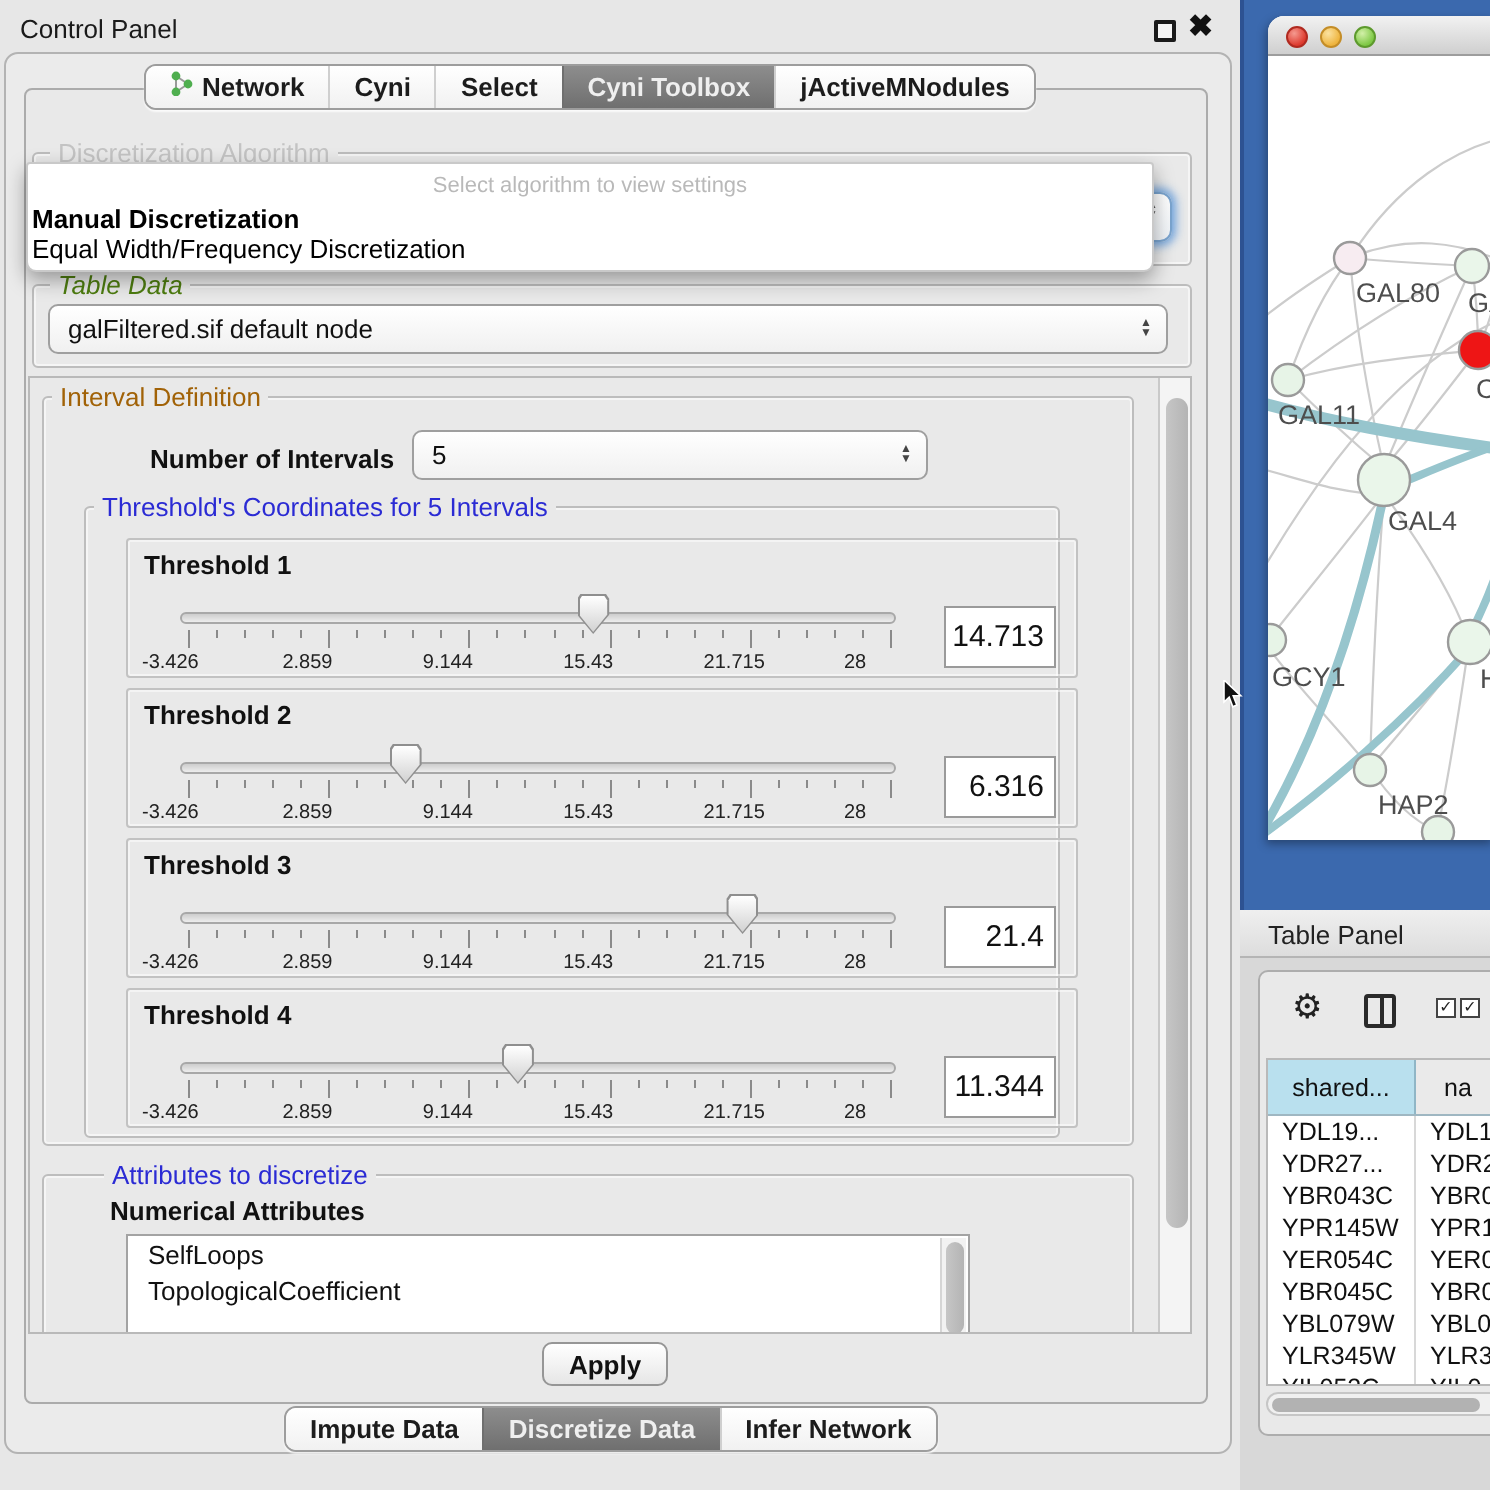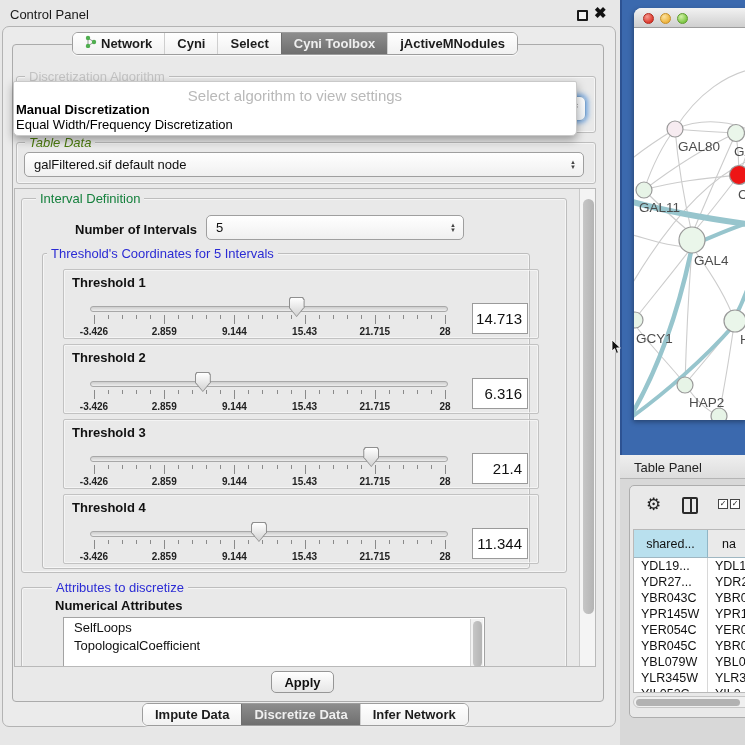--- a/index.html
+++ b/index.html
@@ -17,53 +17,53 @@
 
   
   .tabstrip{position:absolute;display:inline-flex;border:1px solid #9d9d9d;border-radius:6px;overflow:hidden;background:#fdfdfd;height:23px;box-shadow:0 1px 1px rgba(255,255,255,.8), inset 0 1px 0 #fff;}
   .tab{display:flex;align-items:center;gap:4px;padding:2px 12px 3px 12px;font-size:13px;font-weight:bold;color:#1c1c1c;background:linear-gradient(#ffffff,#f1f1f1);border-left:1px solid #cfcfcf;cursor:default;}
   .tab:first-child{border-left:none;}
   .tab.selected{background:linear-gradient(#8d8d8d,#6f6f6f);color:#efefef;border-left:1px solid #6f6f6f;}
 
   
   .groupbox{position:absolute;border:1px solid #bdbdbd;border-radius:3px;box-shadow:inset 0 0 0 1px rgba(255,255,255,.55);}
   .glabel{position:absolute;top:-8px;left:8px;background:#e9e9e9;padding:0 4px;font-size:13px;}
-  .glabel.green{color:#15803d;margin-left:10px;}
+  .glabel.green{color:#a16207;}
   .glabel.blue{color:#2b2bd4;}
   .glabel.dark{color:#4d7c0f;font-style:italic;}
   .glabel.ghost{color:#c3c3c3;}
 
   
   .combo{position:absolute;background:linear-gradient(#ffffff,#f0f0f0);border:1px solid #9f9f9f;border-radius:5px;font-size:13px;color:#111;display:flex;align-items:center;padding-left:9px;}
   .combo .spin{position:absolute;right:7px;top:50%;transform:translateY(-50%);display:flex;flex-direction:column;line-height:5px;font-size:6px;color:#444;}
 
   
   #algo-popup{position:absolute;left:13px;top:81px;width:564px;height:55px;background:#ffffff;border:1px solid #c9c9c9;border-radius:2px 2px 5px 5px;box-shadow:0 4px 10px rgba(0,0,0,.35);z-index:50;}
-  #algo-popup .hint{position:absolute;top:5px;left:0;width:100%;text-align:center;font-size:15px;color:#b9b9b9;}
+  #algo-popup .hint{position:absolute;top:5px;left:0;width:100%;text-align:center;font-size:11px;color:#b9b9b9;}
   #algo-popup .item{position:absolute;left:2px;font-size:13px;color:#000;white-space:nowrap;}
   #algo-popup .item.b{font-weight:bold;}
 
   #algo-combo{position:absolute;left:24px;top:96px;width:562px;height:25px;background:linear-gradient(#ffffff,#eef2f6);border:1px solid #7aa4cf;border-radius:6px;box-shadow:0 0 5px 2px rgba(92,152,219,.85);z-index:10;}
   #algo-combo .spin{position:absolute;right:6px;top:4px;display:flex;flex-direction:column;line-height:5px;font-size:6px;color:#555;}
 
   
   #viewport{position:absolute;left:14px;top:188px;width:582px;height:479px;border:1px solid #b9b9b9;overflow:hidden;background:#e9e9e9;}
   .vscroll{position:absolute;background:#f4f4f4;border-left:1px solid #c9c9c9;}
   .vthumb{position:absolute;background:linear-gradient(90deg,#c6c6c6,#b4b4b4);border-radius:6px;}
 
   .bold13{font-weight:bold;font-size:13px;color:#111;}
 
   
   .tblock{position:absolute;left:48px;width:476px;height:70px;border:1px solid #c2c2c2;border-radius:2px;box-shadow:inset 0 0 0 1px rgba(255,255,255,.5);}
   .tblock .tlabel{position:absolute;left:8px;top:5px;font-weight:bold;font-size:13px;color:#111;}
   .track{position:absolute;left:26px;top:36px;width:358px;height:6px;border:1px solid #a8a8a8;border-radius:3px;background:linear-gradient(#cdcdcd,#ededed);}
   .thumb{position:absolute;top:27px;width:16px;height:20px;clip-path:polygon(10% 0,90% 0,100% 12%,100% 52%,50% 100%,0 52%,0 12%);background:#8f8f8f;}
   .thumb i{position:absolute;left:1px;top:1px;right:1px;bottom:1px;clip-path:polygon(10% 0,90% 0,100% 12%,100% 52%,50% 100%,0 52%,0 12%);background:linear-gradient(#ffffff,#d2d2d2);}
   .tick{position:absolute;top:45px;width:1px;background:#8a8a8a;}
-  .ticklabel{position:absolute;top:56px;width:46px;text-align:center;font-size:10px;font-weight:bold;color:#222;}
+  .ticklabel{position:absolute;top:56px;width:46px;text-align:left;font-size:10px;font-weight:normal;color:#222;}
   .valbox{position:absolute;left:408px;top:33px;width:56px;height:31px;background:#fff;border:1px solid #9a9a9a;font-size:15px;color:#111;text-align:right;padding:0 5px 0 0;}
 
   
   #attr-list{position:absolute;left:48px;top:428px;width:422px;height:120px;background:#ffffff;border:1px solid #a3a3a3;}
   #attr-list .li{padding:2px 0 1px 10px;font-size:13px;color:#111;}
   #attr-scroll{position:absolute;right:1px;top:1px;width:13px;height:118px;background:#f2f2f2;border-left:1px solid #d5d5d5;}
   #attr-scroll .vthumb{left:1.5px;top:2px;width:9px;height:46px;}
 
   .btn{position:absolute;background:linear-gradient(#ffffff,#e6e6e6);border:1px solid #969696;border-radius:5px;font-size:13px;font-weight:bold;color:#111;text-align:center;}
 

